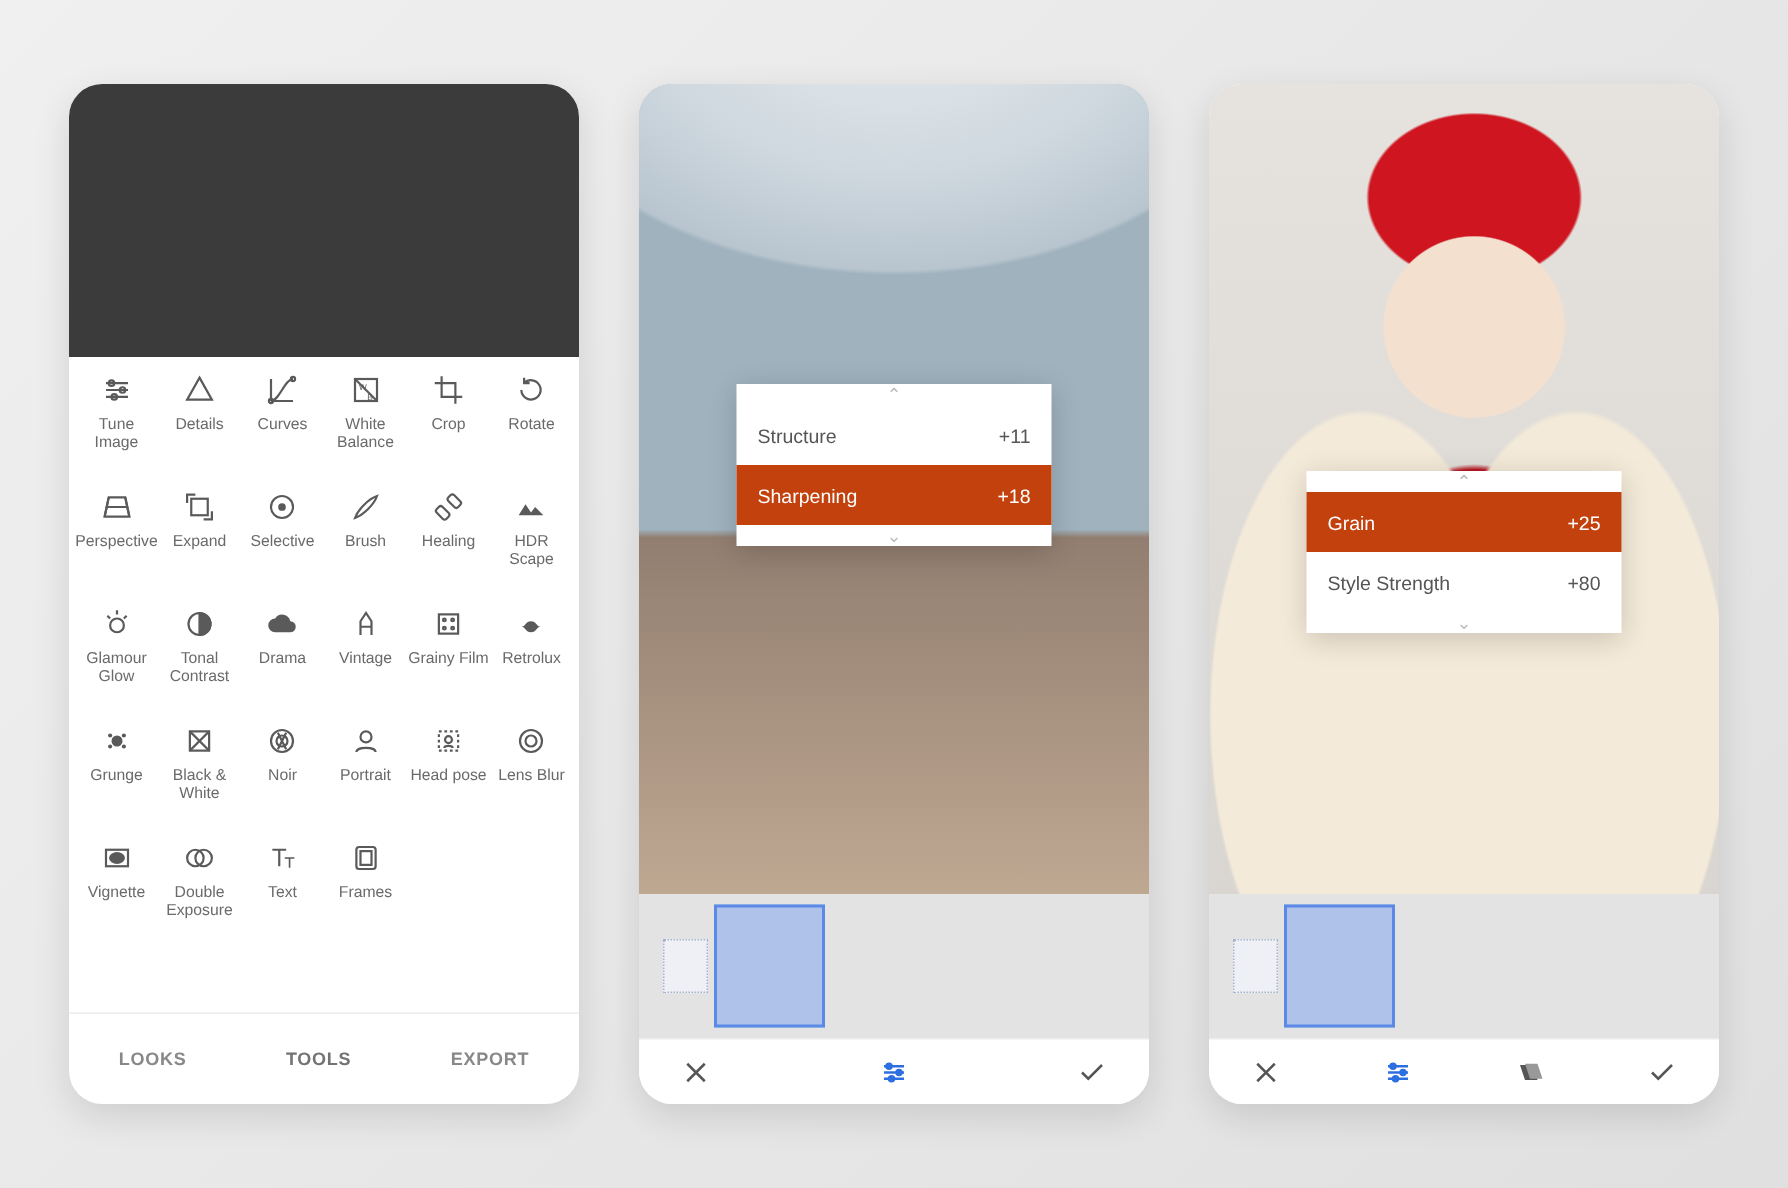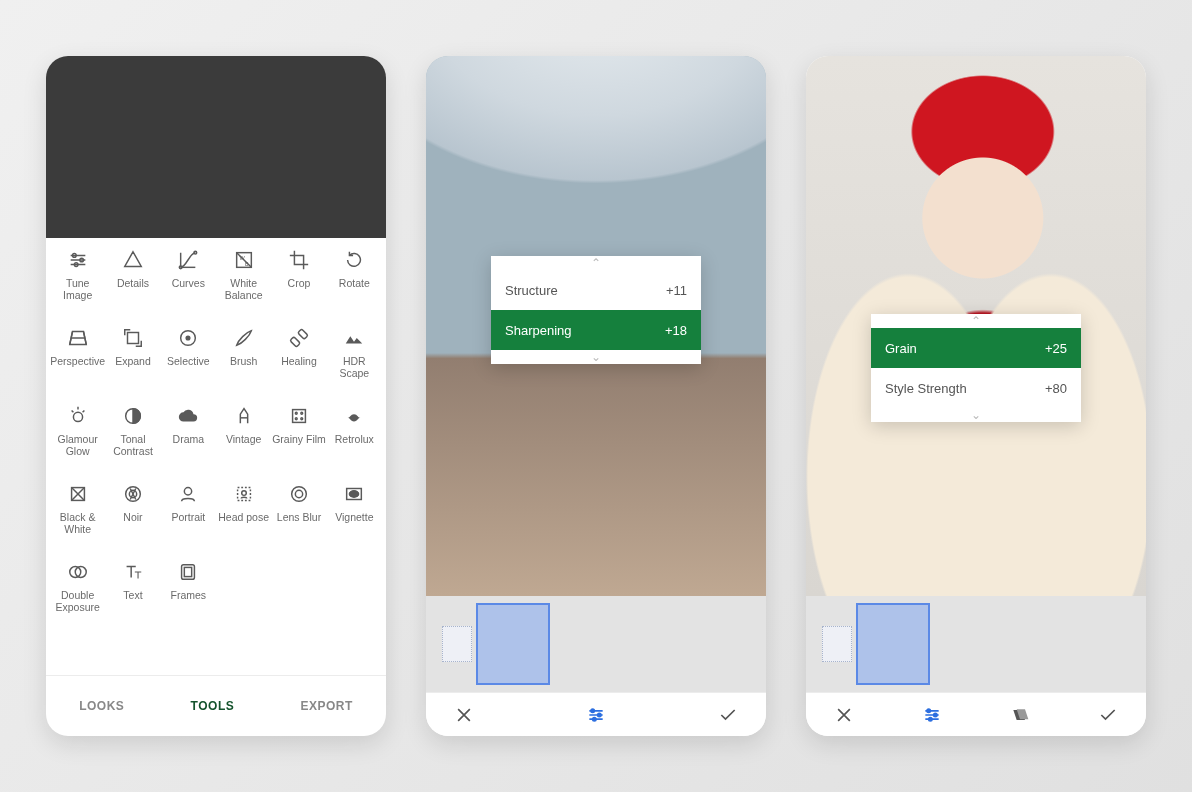--- a/index.html
+++ b/index.html
@@ -49,21 +49,21 @@
   .tool-label{
     font-size:10.5px; line-height:12px; text-align:center; color:#6a6a6a;
     max-width:60px;
   }
   .p1-tabs{
     height:61px; border-top:1px solid #ececec;
     display:flex; align-items:center; justify-content:space-around;
     font-size:12px; letter-spacing:0.5px; font-weight:600;
   }
   .p1-tab{color:#888; cursor:pointer; padding:0 10px;}
-  .p1-tab.active{color:#14532d;}
+  .p1-tab.active{color:#737373;}
 
   
   .photo-area{
     flex:1; position:relative; overflow:hidden;
   }
   .beach{
     width:100%;height:100%;
     background:
       radial-gradient(ellipse 140% 60% at 50% -10%, #e7ecef 0%, #cfd8df 35%, #b8c5cf 55%, transparent 56%),
       linear-gradient(#9fb2bd 55%, #927e70 56%, #bfa892 100%);
@@ -82,21 +82,21 @@
     position:absolute; left:50%; transform:translateX(-50%);
     width:210px; background:#fff; box-shadow:0 4px 18px rgba(0,0,0,0.18);
     font-size:13px;
   }
   .param-panel.two  { top:200px; }
   .param-panel.three{ top:258px; }
   .param-row{
     display:flex; justify-content:space-between; align-items:center;
     height:40px; padding:0 14px; color:#555;
   }
-  .param-row.selected{ background:#15803d; color:#fff;text-align:right; }
+  .param-row.selected{ background:#c2410c; color:#fff;text-align:right; }
   .param-arrow{
     display:flex;justify-content:center;align-items:center;height:14px;
     color:#bbb; font-size:12px;
   }
 
   .hist-strip{
     height:96px; background:#e3e3e3;
     display:flex; align-items:center; padding:0 16px;
   }
   .hist-small{
@@ -287,20 +287,32 @@
         <div class="tool">
           <div class="tool-ico">
             <svg viewBox="0 0 24 24" class="fill">
               <path d="M5 14c3 0 3-4 7-4s4 4 7 4c-3 0-3 4-7 4s-4-4-7-4z"></path>
             </svg>
           </div>
           <div class="tool-label">Retrolux</div>
         </div>
         <div class="tool">
           <div class="tool-ico">
+            <svg viewBox="0 0 24 24" class="fill">
+              <circle cx="12" cy="12" r="4"></circle>
+              <circle cx="7" cy="8" r="1.5"></circle>
+              <circle cx="17" cy="8" r="1.5"></circle>
+              <circle cx="7" cy="16" r="1.5"></circle>
+              <circle cx="17" cy="16" r="1.5"></circle>
+            </svg>
+          </div>
+          <div class="tool-label">Grunge</div>
+        </div>
+        <div class="tool">
+          <div class="tool-ico">
             <svg viewBox="0 0 24 24">
               <rect x="5" y="5" width="14" height="14"></rect>
               <path d="M5 5l14 14"></path>
               <path d="M5 19L19 5" fill="#5a5a5a"></path>
             </svg>
           </div>
           <div class="tool-label">Black &amp; White</div>
         </div>
         <div class="tool">
           <div class="tool-ico">

